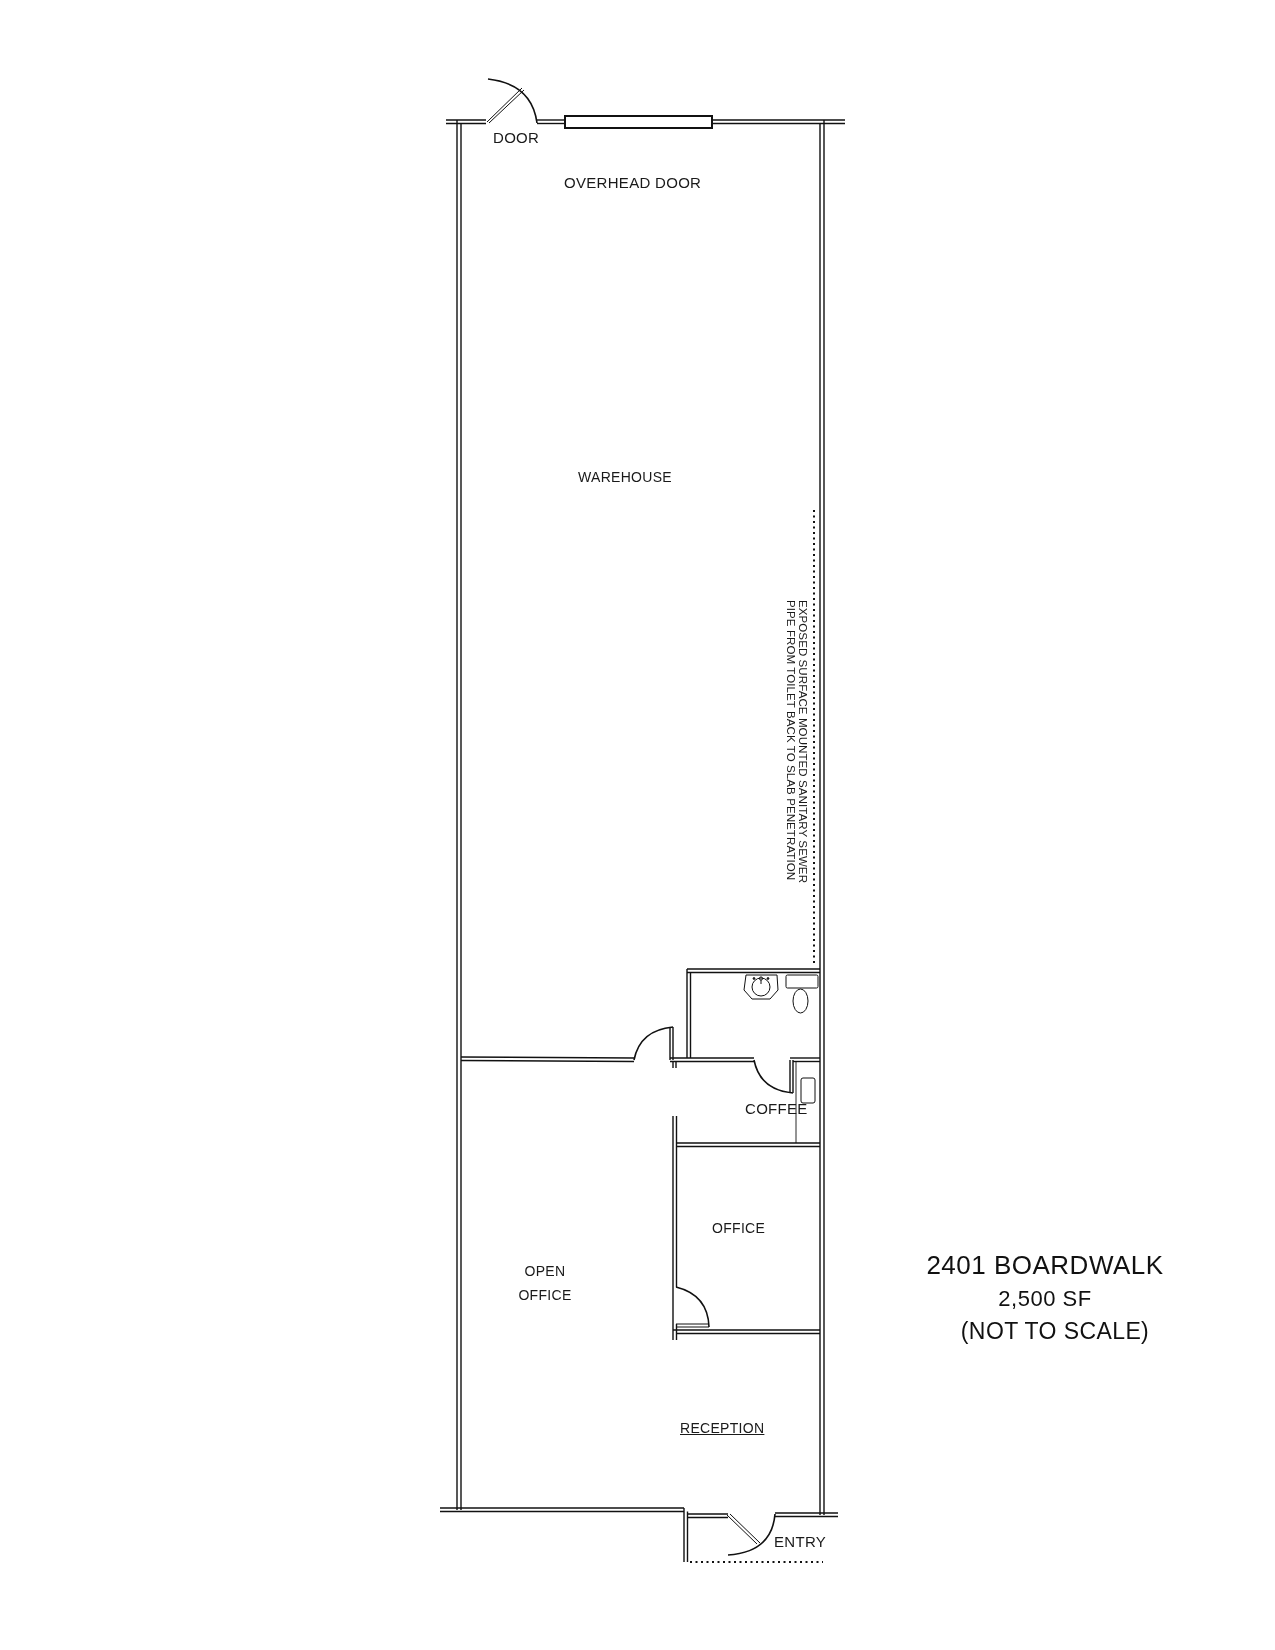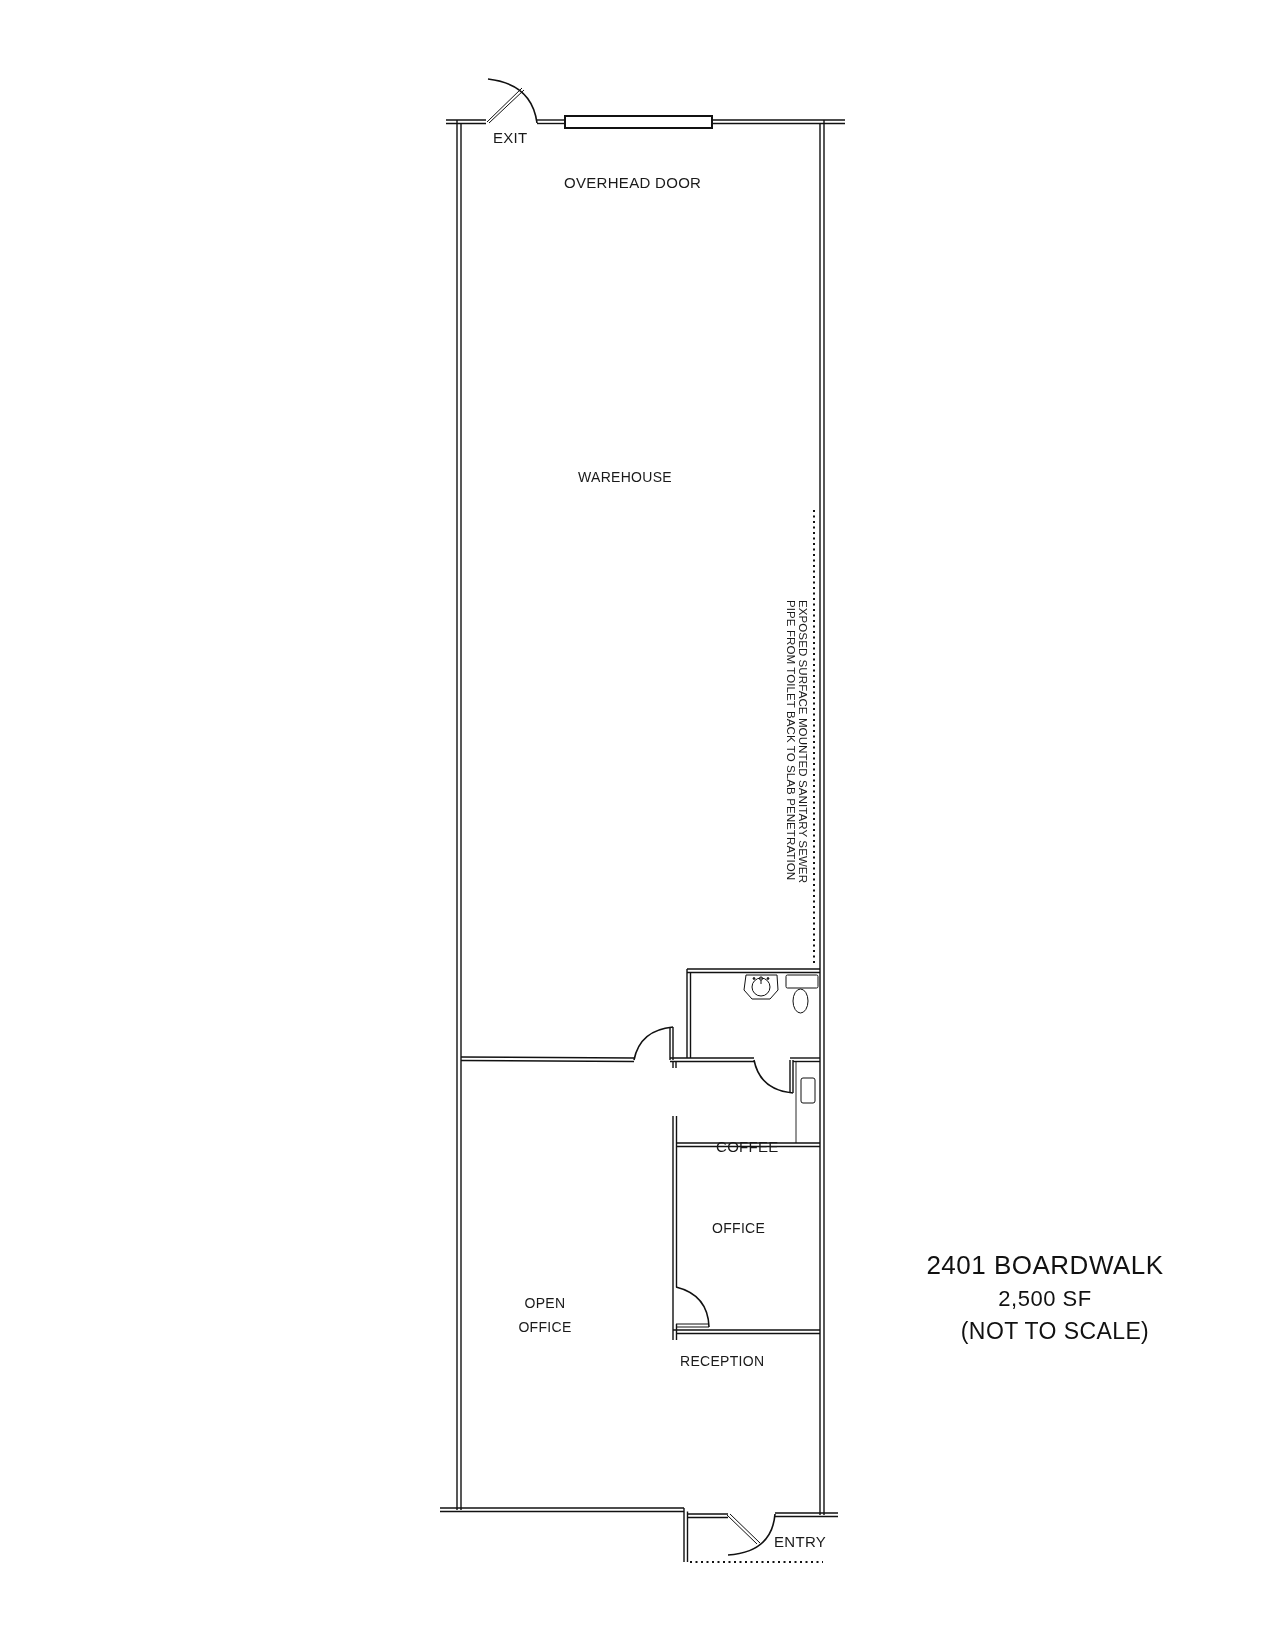--- a/index.html
+++ b/index.html
@@ -1,21 +1,21 @@
 <!DOCTYPE html>
 <html><head>
   <meta charset="utf-8">
   <style>
     html, body { margin: 0; padding: 0; background: #ffffff; }
     body { width: 1275px; height: 1650px; position: relative; overflow: hidden;
            font-family: "Liberation Sans", "DejaVu Sans", sans-serif; color: #111; }
     svg#plan { position: absolute; left: 0; top: 0; }
     .lbl { position: absolute; white-space: nowrap; font-size: 14px; letter-spacing: 0.3px; color: #1a1a1a; }
     .lbl.small { font-size: 15px; }
-    .lbl.center { text-align: center; margin-top: 32px; }
+    .lbl.center { text-align: center; }
     .note { position: absolute; left: 784px; top: 600px; width: 312px; height: 24px;
             transform-origin: 0 0; transform: translate(24px, 0) rotate(90deg);
             font-size: 11.5px; line-height: 11.5px; color: #1a1a1a; letter-spacing: 0.1px; }
     .note div { white-space: nowrap; }
     .title-block { position: absolute; left: 925px; top: 1250px; width: 240px; text-align: center; }
     .title-block .t1 { font-size: 26px; letter-spacing: 0.5px; }
     .title-block .t2 { font-size: 22px; margin-top: 5px; letter-spacing: 0.5px; }
     .title-block .t3 { font-size: 23px; margin-top: 6px; padding-left: 20px; letter-spacing: 0.4px; }
   </style>
 </head>
@@ -132,32 +132,32 @@
     <g>
       <line x1="727" y1="1515" x2="757" y2="1544" stroke-width="1"></line>
       <line x1="730" y1="1514" x2="760" y2="1543" stroke-width="1"></line>
       <path d="M775 1514 Q 772 1552 728 1555" stroke-width="1.6"></path>
     </g>
 
     <line x1="690" y1="1562" x2="823" y2="1562" stroke-dasharray="2 3.5" stroke-width="2"></line>
   </g>
 </svg>
 
-<div class="lbl small" style="left:493px; top:129px;">EXIT</div>
+<div class="lbl small" style="left:493px; top:129px;">DOOR</div>
 <div class="lbl small" style="left:564px; top:138px;margin-top:36px;">OVERHEAD DOOR</div>
 <div class="lbl small" style="left:774px; top:1533px;">ENTRY</div>
 
 <div class="lbl" style="left:578px; top:469px;">WAREHOUSE</div>
-<div class="lbl small" style="left:716px; top:1100px;margin-top:38px;">COFFEE</div>
+<div class="lbl small" style="left:745px; top:1100px;">COFFEE</div>
 <div class="lbl" style="left:712px; top:1220px;">OFFICE</div>
 <div class="lbl center" style="left:505px; top:1259px; width:80px; line-height:24px;">
   <div>OPEN</div>
   <div>OFFICE</div>
 </div>
-<div class="lbl" style="left:680px; top:1353px;">RECEPTION</div>
+<div class="lbl" style="left:680px; top:1420px;text-decoration:underline;">RECEPTION</div>
 
 <div class="note">
   <div>EXPOSED SURFACE MOUNTED SANITARY SEWER</div>
   <div>PIPE FROM TOILET BACK TO SLAB PENETRATION</div>
 </div>
 
 <div class="title-block">
   <div class="t1">2401 BOARDWALK</div>
   <div class="t2">2,500 SF</div>
   <div class="t3">(NOT TO SCALE)</div>

